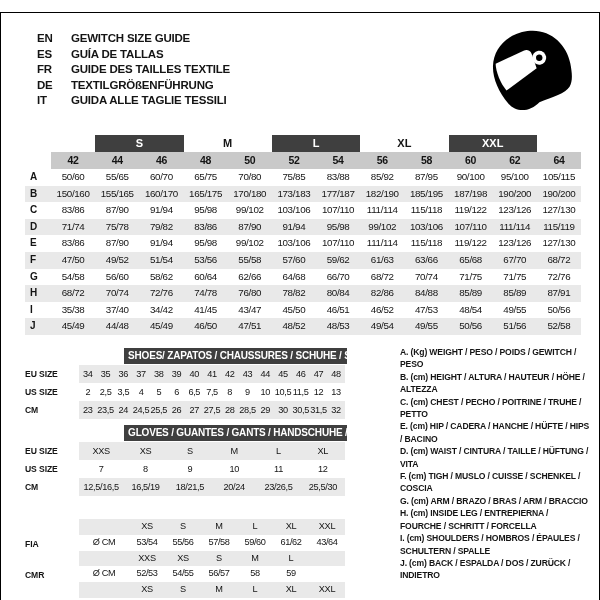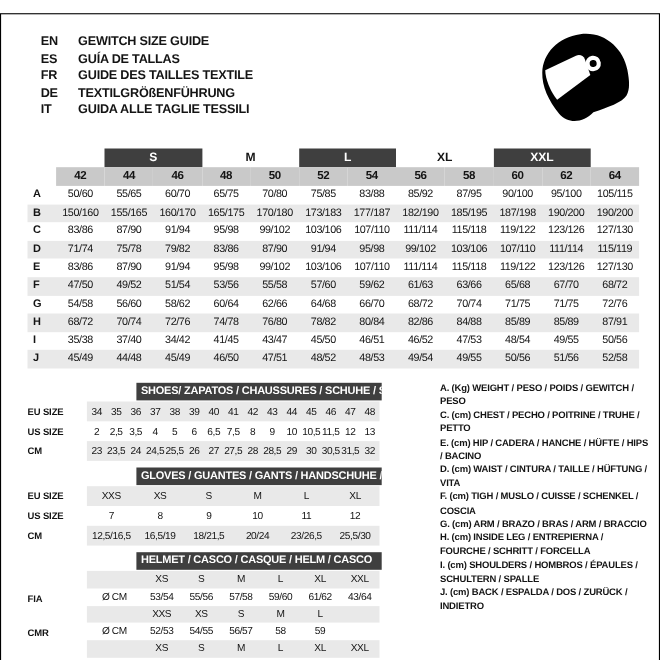--- a/index.html
+++ b/index.html
@@ -360,21 +360,20 @@
             <div class="cell">18/21,5</div>
             <div class="cell">20/24</div>
             <div class="cell">23/26,5</div>
             <div class="cell">25,5/30</div>
           </div>
         </div>
       </div>
     <div class="section" id="helmet-sec">
         <div class="sec-barrow">
           <div class="sec-label"></div>
-          <div class="sec-bar">HELMET / CASCO / CASQUE / HELM / CASCO</div>
         </div>
         <div class="sec-row helm">
           <div class="sec-label"></div>
           <div class="sec-table shaded" style="grid-template-columns: 50px repeat(6, 1fr);">
             <div class="cell unit"></div>
             <div class="cell">XS</div>
             <div class="cell">S</div>
             <div class="cell">M</div>
             <div class="cell">L</div>
             <div class="cell">XL</div>
@@ -439,20 +438,21 @@
             <div class="cell">59</div>
             <div class="cell">60</div>
             <div class="cell">61</div>
           </div>
         </div>
       </div>
   </div>
 
   <div class="legend" id="legend">
       <div class="legend-item">A. (Kg) WEIGHT / PESO / POIDS / GEWITCH / PESO</div>
+      <div class="legend-item">B. (cm) HEIGHT / ALTURA / HAUTEUR / HÖHE / ALTEZZA</div>
       <div class="legend-item">C. (cm) CHEST / PECHO / POITRINE / TRUHE / PETTO</div>
       <div class="legend-item">E. (cm) HIP / CADERA / HANCHE / HÜFTE / HIPS / BACINO</div>
       <div class="legend-item">D. (cm) WAIST / CINTURA / TAILLE / HÜFTUNG / VITA</div>
       <div class="legend-item">F. (cm) TIGH / MUSLO / CUISSE / SCHENKEL / COSCIA</div>
       <div class="legend-item">G. (cm) ARM / BRAZO / BRAS / ARM / BRACCIO</div>
       <div class="legend-item">H. (cm) INSIDE LEG / ENTREPIERNA / FOURCHE / SCHRITT / FORCELLA</div>
       <div class="legend-item">I. (cm) SHOULDERS / HOMBROS / ÉPAULES / SCHULTERN / SPALLE</div>
       <div class="legend-item">J. (cm) BACK / ESPALDA / DOS / ZURÜCK / INDIETRO</div>
     </div>
 

